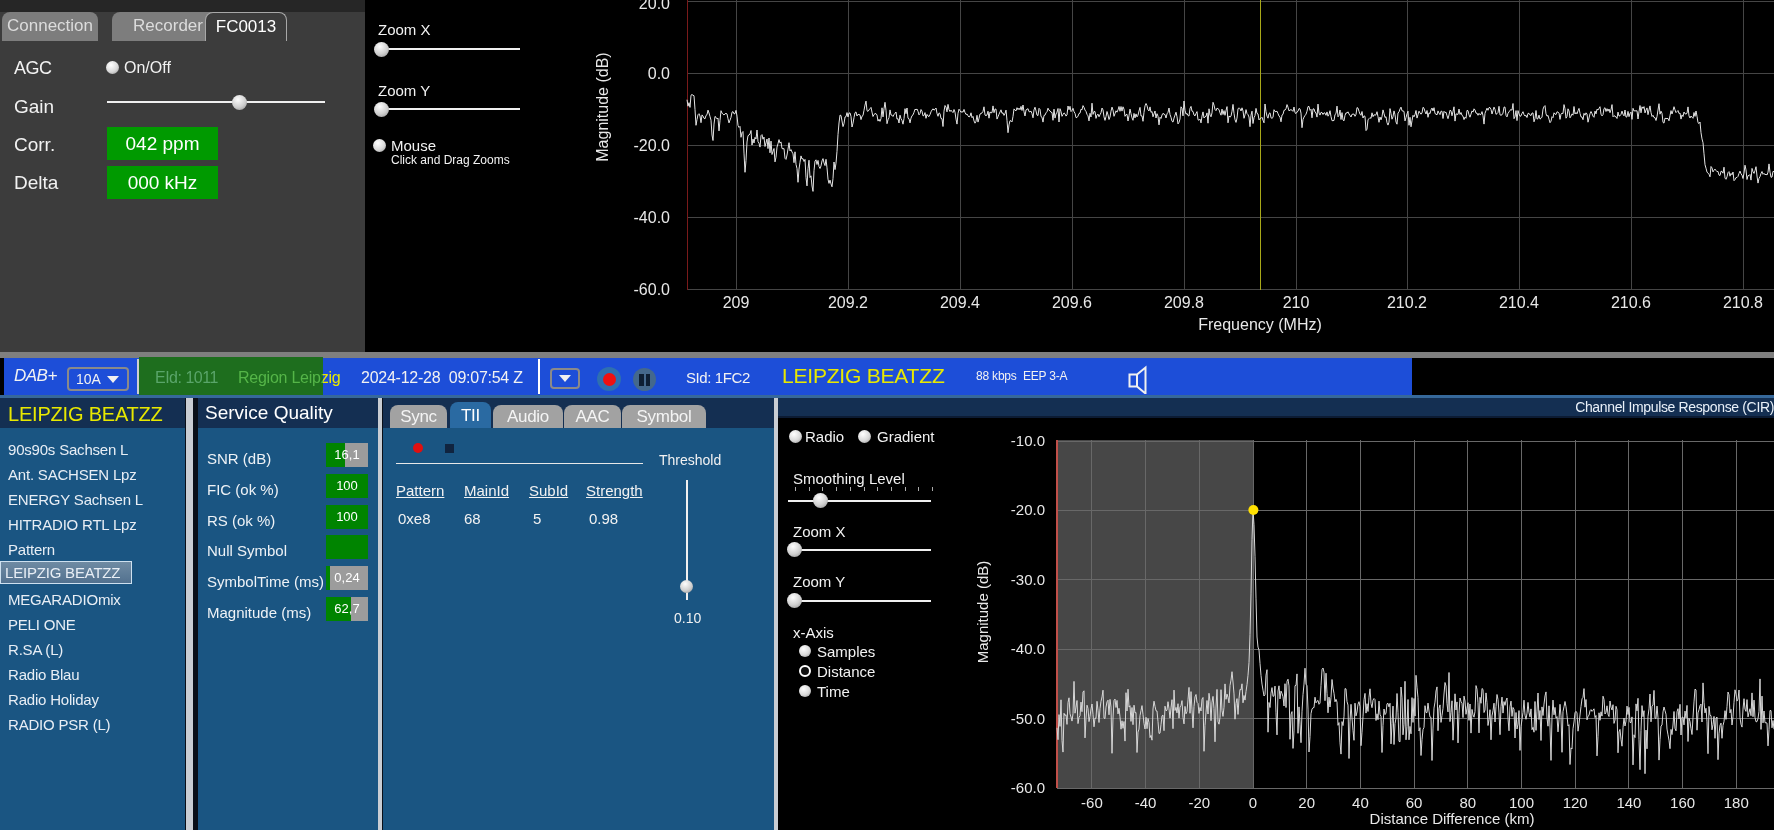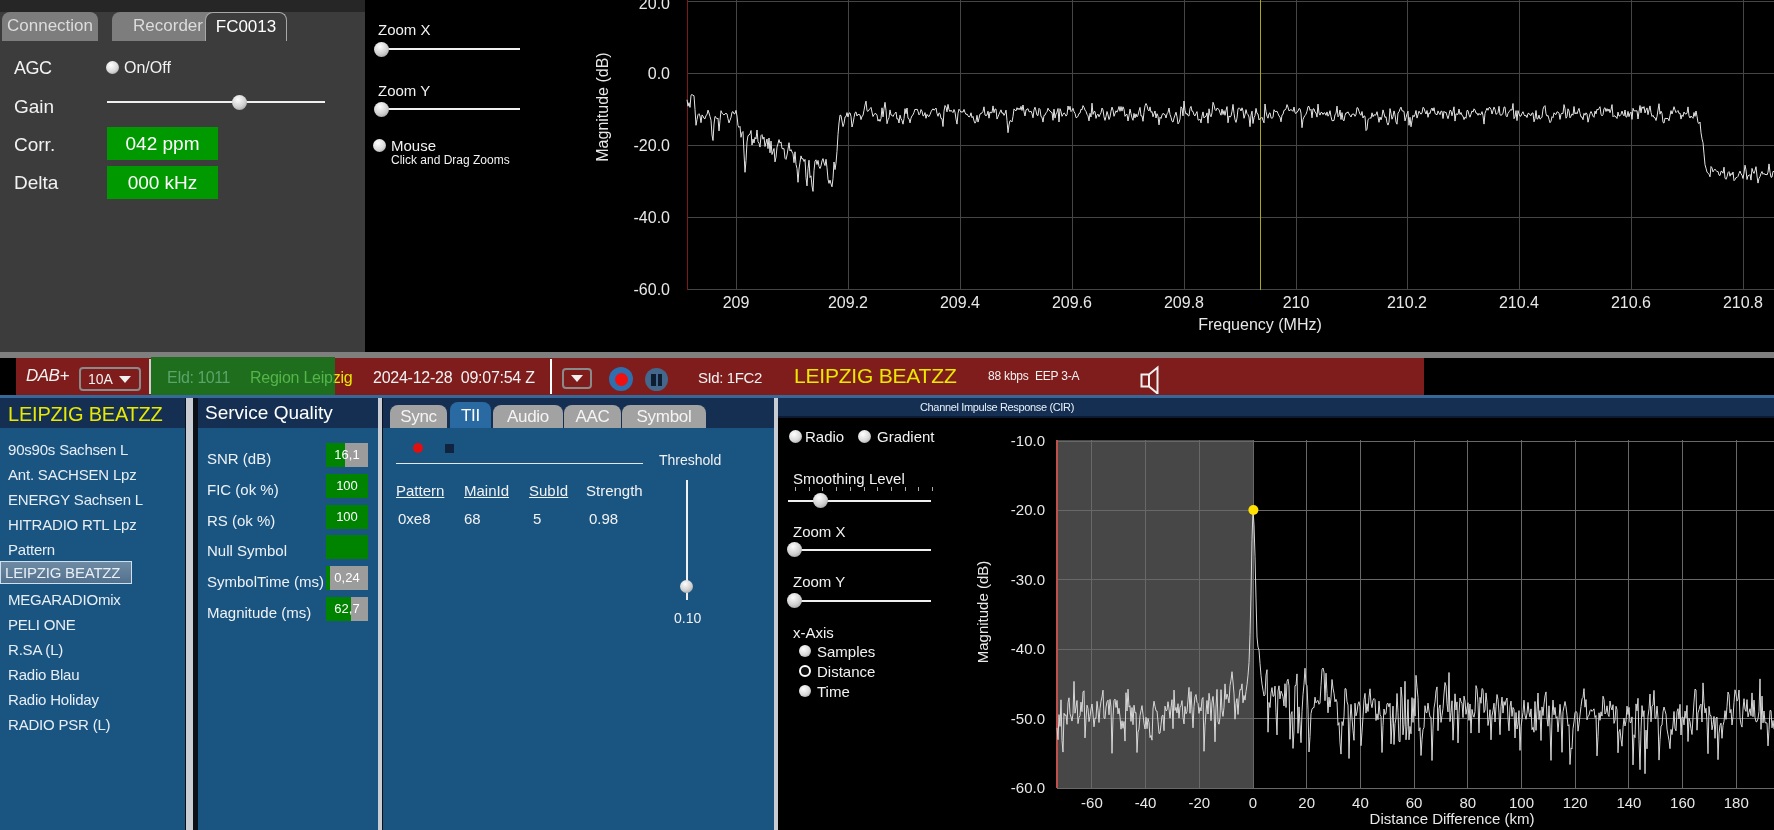--- a/index.html
+++ b/index.html
@@ -13,42 +13,42 @@
 .lab{position:absolute;color:#f2f2f2;font-size:19px}
 .radio{position:absolute;width:13px;height:13px;border-radius:50%;
 background:radial-gradient(circle at 38% 32%,#ffffff,#d9d9d9 55%,#8f8f8f)}
 .track{position:absolute;height:2px;background:#f0f0f0}
 .knob{position:absolute;width:15px;height:15px;border-radius:50%;
 background:radial-gradient(circle at 40% 30%,#fdfdfd,#cfcfcf 55%,#8a8a8a)}
 .gbox{position:absolute;left:107px;width:111px;height:33px;background:#009a00;
 color:#fff;font-size:19px;text-align:center;line-height:33px}
 
 #gstrip{left:0;top:352px;width:1774px;height:6px;background:#7f7f7f}
-#dbar{left:16px;top:358px;width:1408px;height:37px;background:#7f1d1d;color:#f2f2f2}
+#dbar{left:4px;top:358px;width:1408px;height:37px;background:#1d4ed8;color:#f2f2f2}
 #bline{left:0;top:395px;width:1774px;height:3px;background:#36689a}
 
 #bottom{left:0;top:398px;width:1774px;height:432px;background:#0a0f18}
 .panel{position:absolute;top:0;height:432px;background:#1a5582}
 .phead{position:absolute;left:0;top:0;width:100%;height:30px;background:#142f52}
 .sitem{position:absolute;left:8px;height:25px;color:#e8eef5;font-size:15px;letter-spacing:-0.2px;line-height:25px;white-space:nowrap}
 .sitem.sel{left:0px;width:132px;padding:0 4px;background:linear-gradient(#6f8ba3,#52718f);border:1.5px solid #cde0ef;height:23px;line-height:21px}
 .split{position:absolute;top:0;width:4px;height:432px;background:#c9cdd3}
 .sqlab{position:absolute;left:9px;color:#eef2f6;font-size:15px;white-space:nowrap}
 .sqbox{position:absolute;left:128px;width:42px;height:24px;overflow:hidden;
 color:#fff;font-size:13px;text-align:center;line-height:24px}
 .sqbox .sqg{position:absolute;left:0;top:0;height:24px;background:#008400}
 .sqbox span{position:relative}
 .btab{position:absolute;top:7px;height:23px;background:#a2a2a2;color:#f4f4f4;
 border-radius:8px 8px 0 0;text-align:center;font-size:17px;letter-spacing:-0.3px;line-height:23px}
 .btab.act{background:#2a6aa2;color:#fff;top:4px;height:26px;line-height:27px}
 .wlab{position:absolute;color:#f2f2f2;font-size:15px;white-space:nowrap}
 .tick{position:absolute;width:1px;height:4px;background:#aaa}
 #cir{left:778px;top:0;width:996px;height:432px;background:#000}
 #cirhead{position:absolute;left:0;top:0;width:996px;height:20px;background:#142f52;
-border-bottom:2px solid #0c1b33;color:#e9f0f8;font-size:11px;letter-spacing:-0.35px;text-align:left;line-height:19px;padding-left:142px}
+border-bottom:2px solid #0c1b33;color:#e9f0f8;font-size:14px;letter-spacing:-0.35px;text-align:right;line-height:19px;padding-left:142px}
 svg{position:absolute}
 .g{stroke:#454545;stroke-width:1;shape-rendering:crispEdges}
 .cg{stroke:#686868;stroke-width:1;shape-rendering:crispEdges}
 .ax{fill:#e8e8e8;font-size:16px;font-family:"Liberation Sans",sans-serif}
 .cax{fill:#e8e8e8;font-size:15px;font-family:"Liberation Sans",sans-serif}
 </style></head><body>
 
 <div id="tl" class="abs">
   <div class="bar"></div>
   <div class="ttab" style="left:2px;width:96px">Connection</div>
@@ -194,21 +194,21 @@
     <div class="btab act" style="left:67px;width:41px">TII</div>
     <div class="btab" style="left:110px;width:70px">Audio</div>
     <div class="btab" style="left:181px;width:57px">AAC</div>
     <div class="btab" style="left:239px;width:84px">Symbol</div>
     <div style="position:absolute;left:30px;top:45px;width:10px;height:10px;border-radius:50%;background:#e01010"></div>
     <div style="position:absolute;left:62px;top:46px;width:9px;height:9px;background:#10243f"></div>
     <div style="position:absolute;left:13px;top:65px;width:247px;height:1px;background:#e8e8e8"></div>
     <div class="wlab" style="left:13px;top:84px;font-size:15px;text-decoration:underline">Pattern</div>
     <div class="wlab" style="left:81px;top:84px;font-size:15px;text-decoration:underline">MainId</div>
     <div class="wlab" style="left:146px;top:84px;font-size:15px;text-decoration:underline">SubId</div>
-    <div class="wlab" style="left:203px;top:84px;font-size:15px;">Strength</div>
+    <div class="wlab" style="left:203px;top:84px;font-size:15px;text-decoration:underline">Strength</div>
     <div class="wlab" style="left:15px;top:112px;font-size:15px">0xe8</div>
     <div class="wlab" style="left:81px;top:112px;font-size:15px">68</div>
     <div class="wlab" style="left:150px;top:112px;font-size:15px">5</div>
     <div class="wlab" style="left:206px;top:112px;font-size:15px">0.98</div>
     <div class="wlab" style="left:276px;top:54px;font-size:14px">Threshold</div>
     <div style="position:absolute;left:303px;top:82px;width:2px;height:120px;background:#f0f0f0"></div>
     <div class="knob" style="left:297px;top:182px;width:13px;height:13px"></div>
     <div class="wlab" style="left:291px;top:212px;font-size:14px">0.10</div>
   </div>
   <div class="split" style="left:774px"></div>

